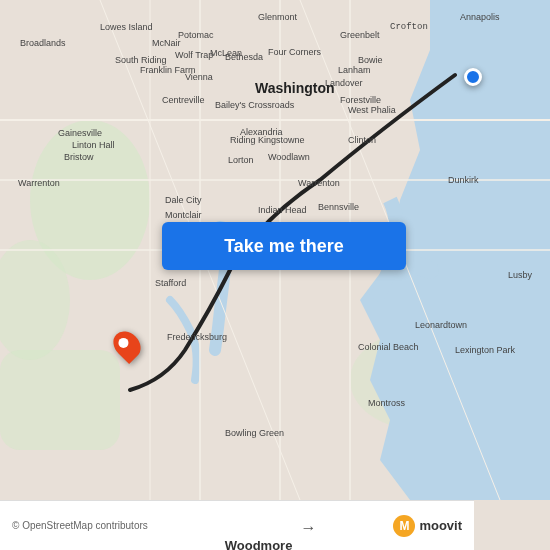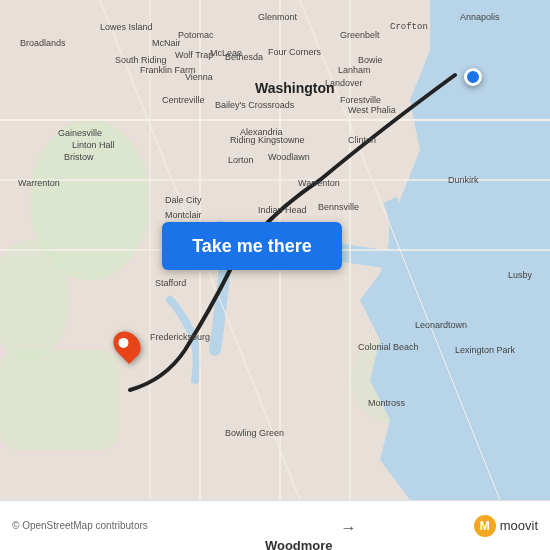--- a/index.html
+++ b/index.html
@@ -28,21 +28,21 @@
       top: 0; left: 0;
       width: 100%;
       height: 100%;
     }
 
     
     #take-me-there-btn {
       position: absolute;
       top: 222px;
       left: 162px;
-      width: 180px;
+      width: 244px;
       height: 48px;
       background: #1a73e8;
       color: white;
       border: none;
       border-radius: 6px;
       font-size: 18px;
       font-weight: bold;
       cursor: pointer;
       display: flex;
       align-items: center;
@@ -88,21 +88,21 @@
       width: 10px;
       height: 10px;
       background: white;
       border-radius: 50%;
     }
 
     
     #bottom-bar {
       position: absolute;
       bottom: 0; left: 0;
-      width: 550px;
+      width: 474px;
       height: 50px;
       background: white;
       display: flex;
       align-items: center;
       padding: 0 12px;
       border-top: 1px solid #ddd;
     }
 
     .attribution {
       font-size: 10px;
@@ -151,21 +151,21 @@
       display: flex;
       align-items: center;
       justify-content: center;
       font-size: 12px;
       color: white;
       font-weight: bold;
     }
 
     .moovit-text {
       font-size: 13px;
-      font-weight: normal;
+      font-weight: bold;
       color: #333;
     }
 
     
     .map-label {
       position: absolute;
       font-size: 9px;
       color: #444;
       font-family: Arial, sans-serif;
       white-space: nowrap;
@@ -252,21 +252,21 @@
       <span class="map-label" style="top: 155px; left: 228px;">Lorton</span>
       <span class="map-label" style="top: 152px; left: 268px;">Woodlawn</span>
       <span class="map-label" style="top: 178px; left: 18px;">Warrenton</span>
       <span class="map-label" style="top: 178px; left: 298px;">Warrenton</span>
       <span class="map-label" style="top: 195px; left: 165px;">Dale City</span>
       <span class="map-label" style="top: 210px; left: 165px;">Montclair</span>
       <span class="map-label" style="top: 205px; left: 258px;">Indian Head</span>
       <span class="map-label" style="top: 202px; left: 318px;">Bennsville</span>
       <span class="map-label" style="top: 175px; left: 448px;">Dunkirk</span>
       <span class="map-label" style="top: 278px; left: 155px;">Stafford</span>
-      <span class="map-label" style="top: 332px; left: 142px; padding-left: 8px;">Fredericksburg</span>
+      <span class="map-label" style="top: 332px; left: 159px; padding-left: 8px;">Fredericksburg</span>
       <span class="map-label" style="top: 342px; left: 358px;">Colonial Beach</span>
       <span class="map-label" style="top: 320px; left: 415px;">Leonardtown</span>
       <span class="map-label" style="top: 270px; left: 508px;">Lusby</span>
       <span class="map-label" style="top: 345px; left: 455px;">Lexington Park</span>
       <span class="map-label" style="top: 398px; left: 368px;">Montross</span>
       <span class="map-label" style="top: 428px; left: 225px;">Bowling Green</span>
     </div>
 
   <div class="pin-origin"></div>
 

